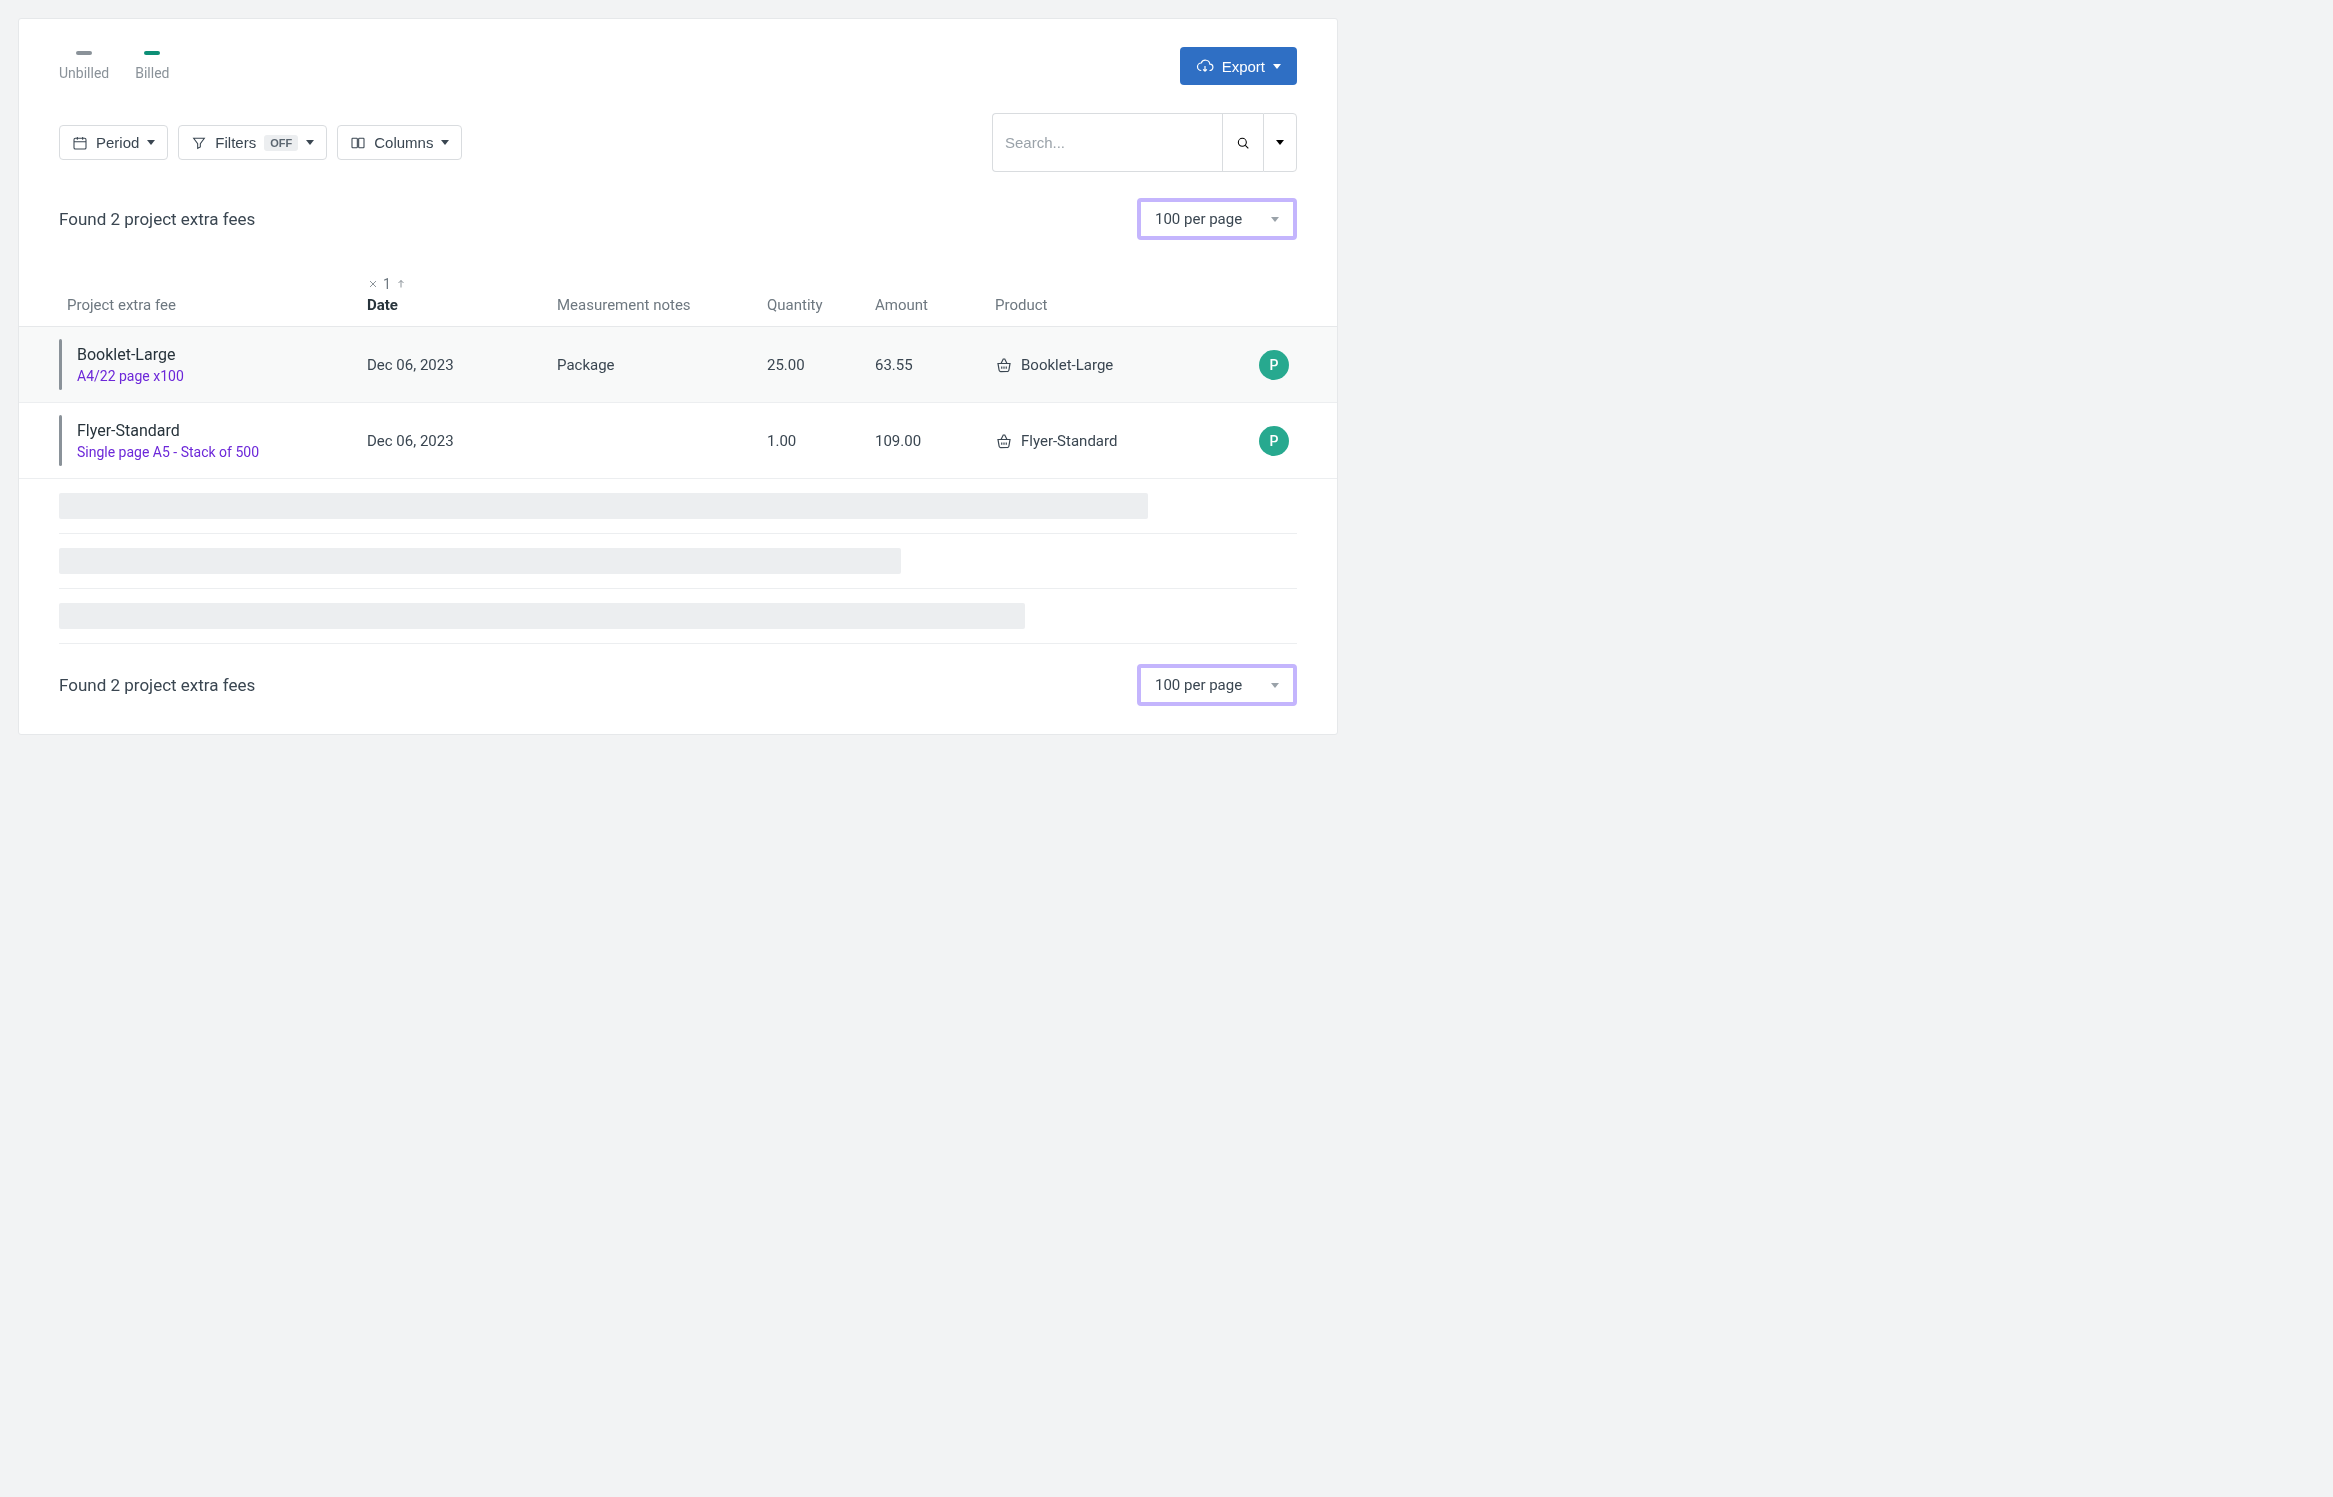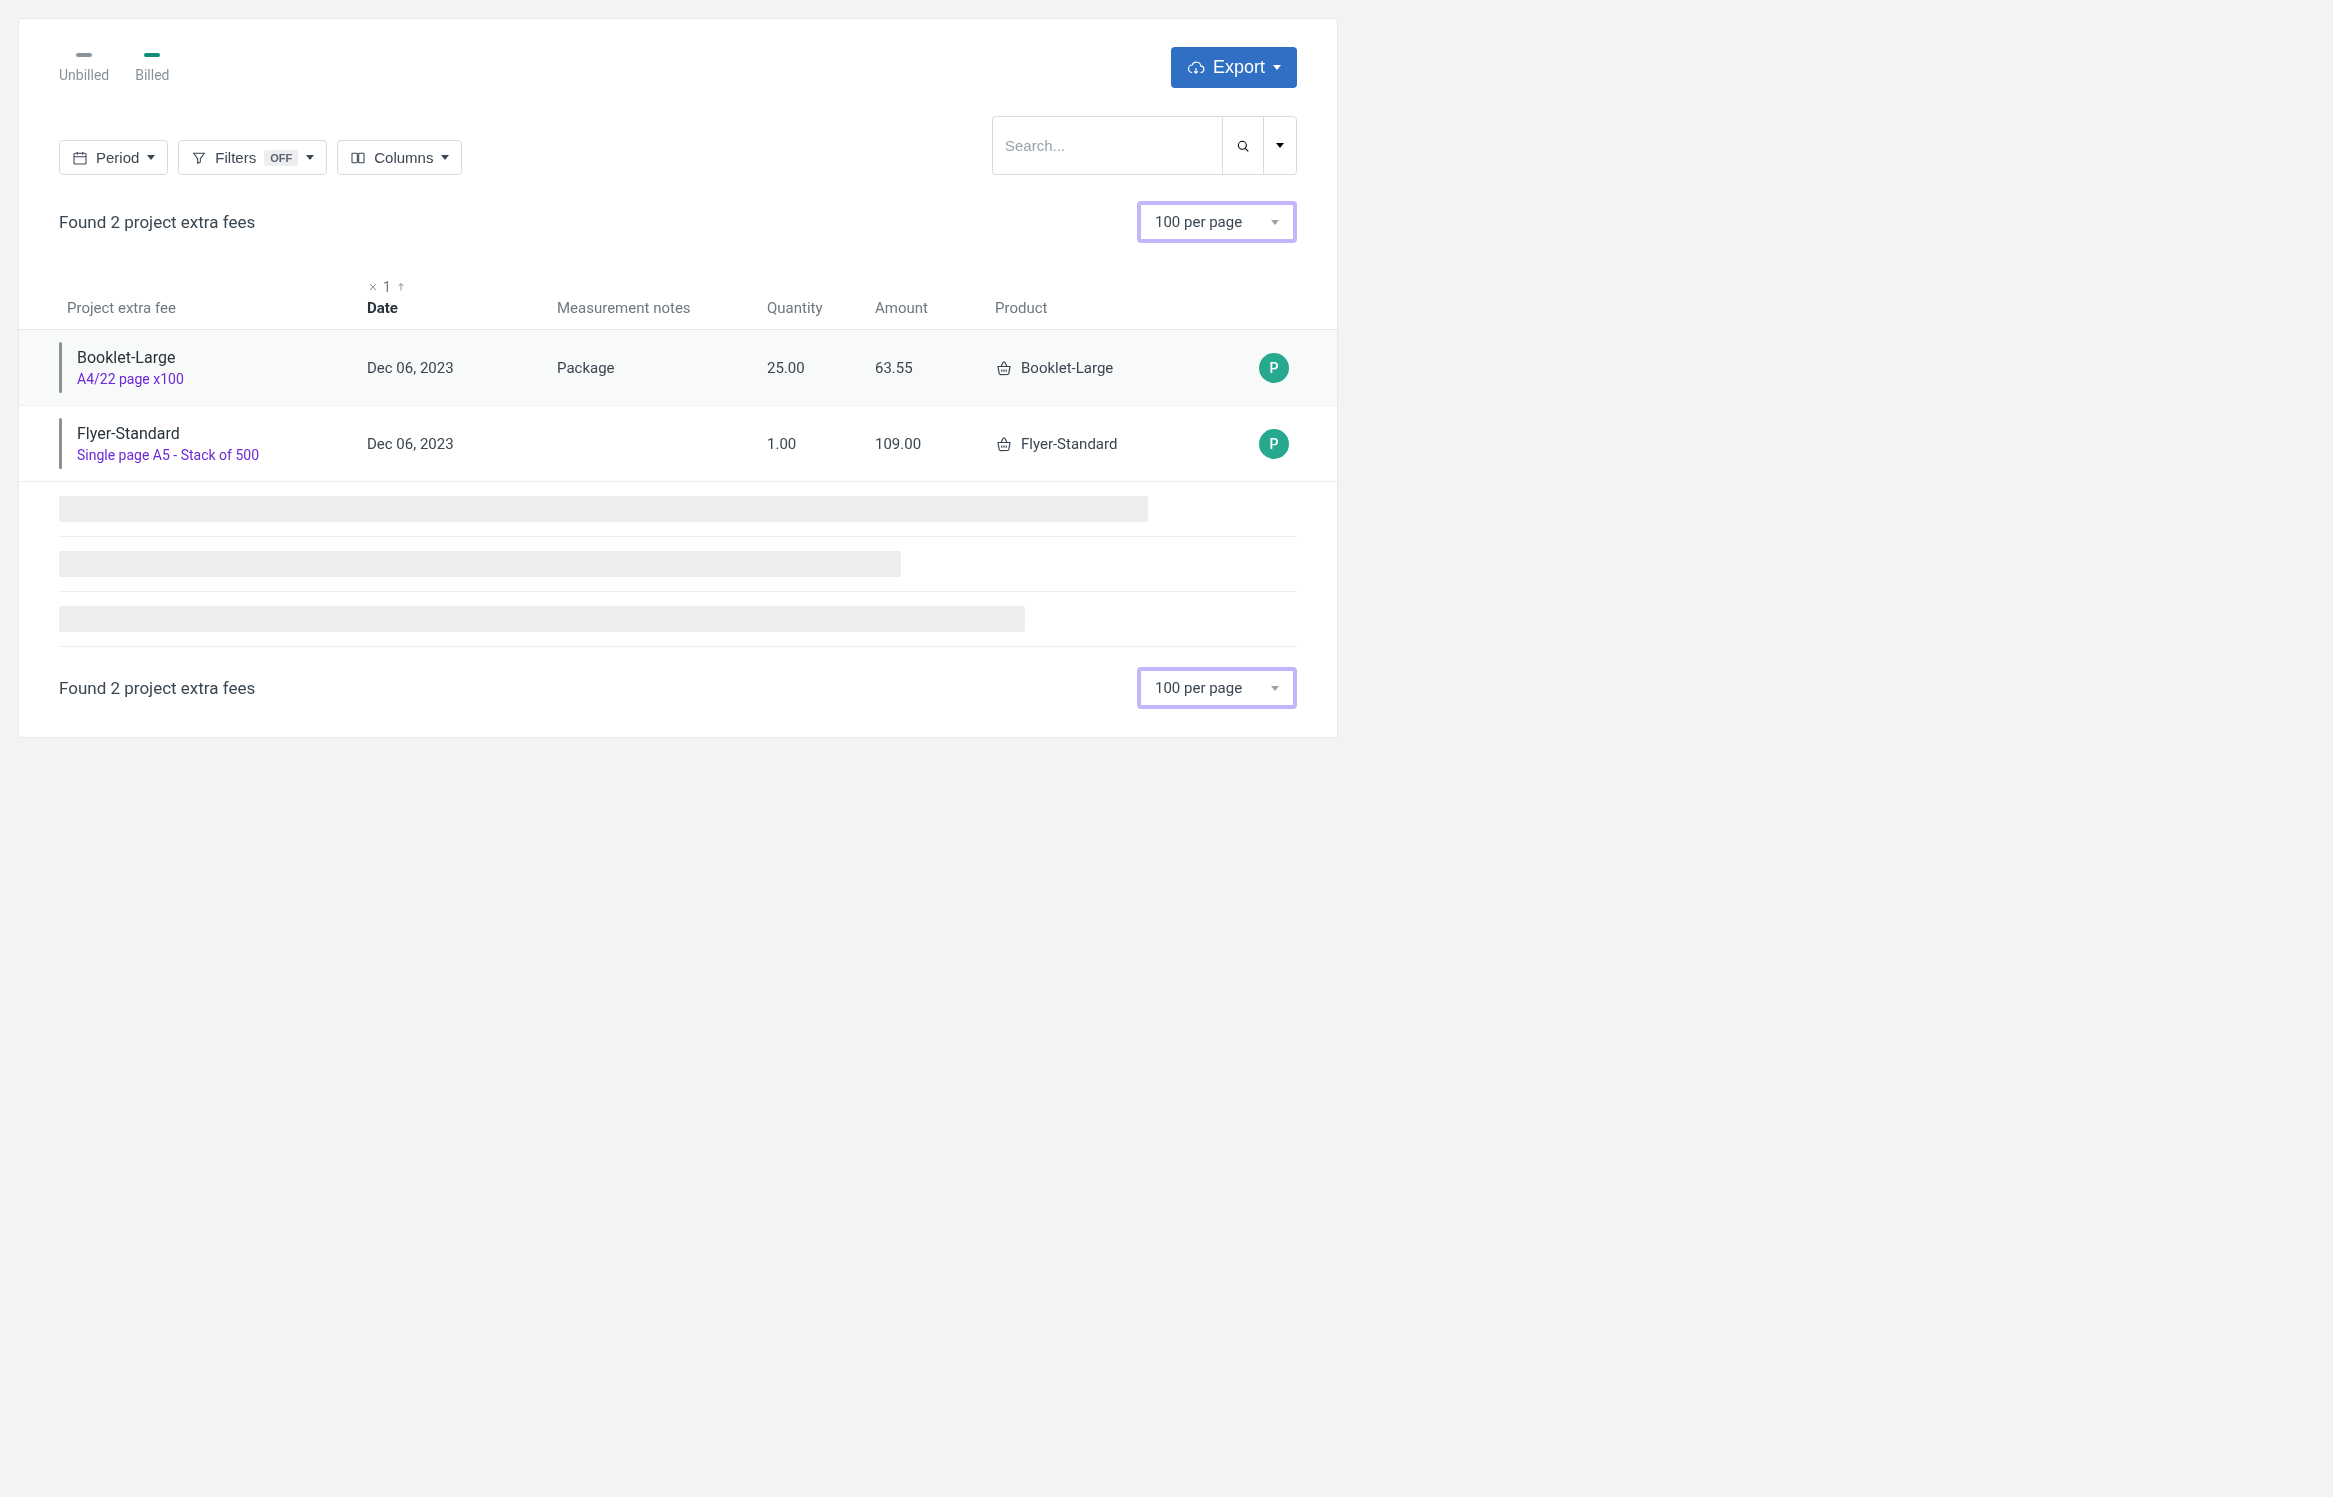--- a/index.html
+++ b/index.html
@@ -46,33 +46,33 @@
   .legend-item { display: flex; align-items: center; gap: 10px; color: #8a9299; font-size: 14px; flex-direction: column; }
   .swatch { width: 16px; height: 4px; border-radius: 2px; }
   .swatch.grey { background: #8a9299; }
   .swatch.teal { background: #0d8f76; }
   .export-btn {
     background: #2f6fc4;
     color: #fff;
     border: none;
     padding: 10px 16px;
     border-radius: 4px;
-    font-size: 18px;
+    font-size: 15px;
     display: inline-flex;
     align-items: center;
     gap: 8px;
     cursor: pointer;
   }
   .export-btn svg { width: 18px; height: 18px; }
   .caret-down { width: 0; height: 0; border-left: 4px solid transparent; border-right: 4px solid transparent; border-top: 5px solid currentColor; display:inline-block;}
   
   .controls-row {
     display: flex;
     justify-content: space-between;
-    align-items: flex-end;
+    align-items: center;
     padding: 28px 40px 0 40px;
     gap: 10px;
   }
   .controls-left { display: flex; gap: 10px; }
   .ctrl {
     border: 1px solid #d9dcdf;
     background: #fff;
     border-radius: 4px;
     padding: 8px 12px;
     display: inline-flex;

